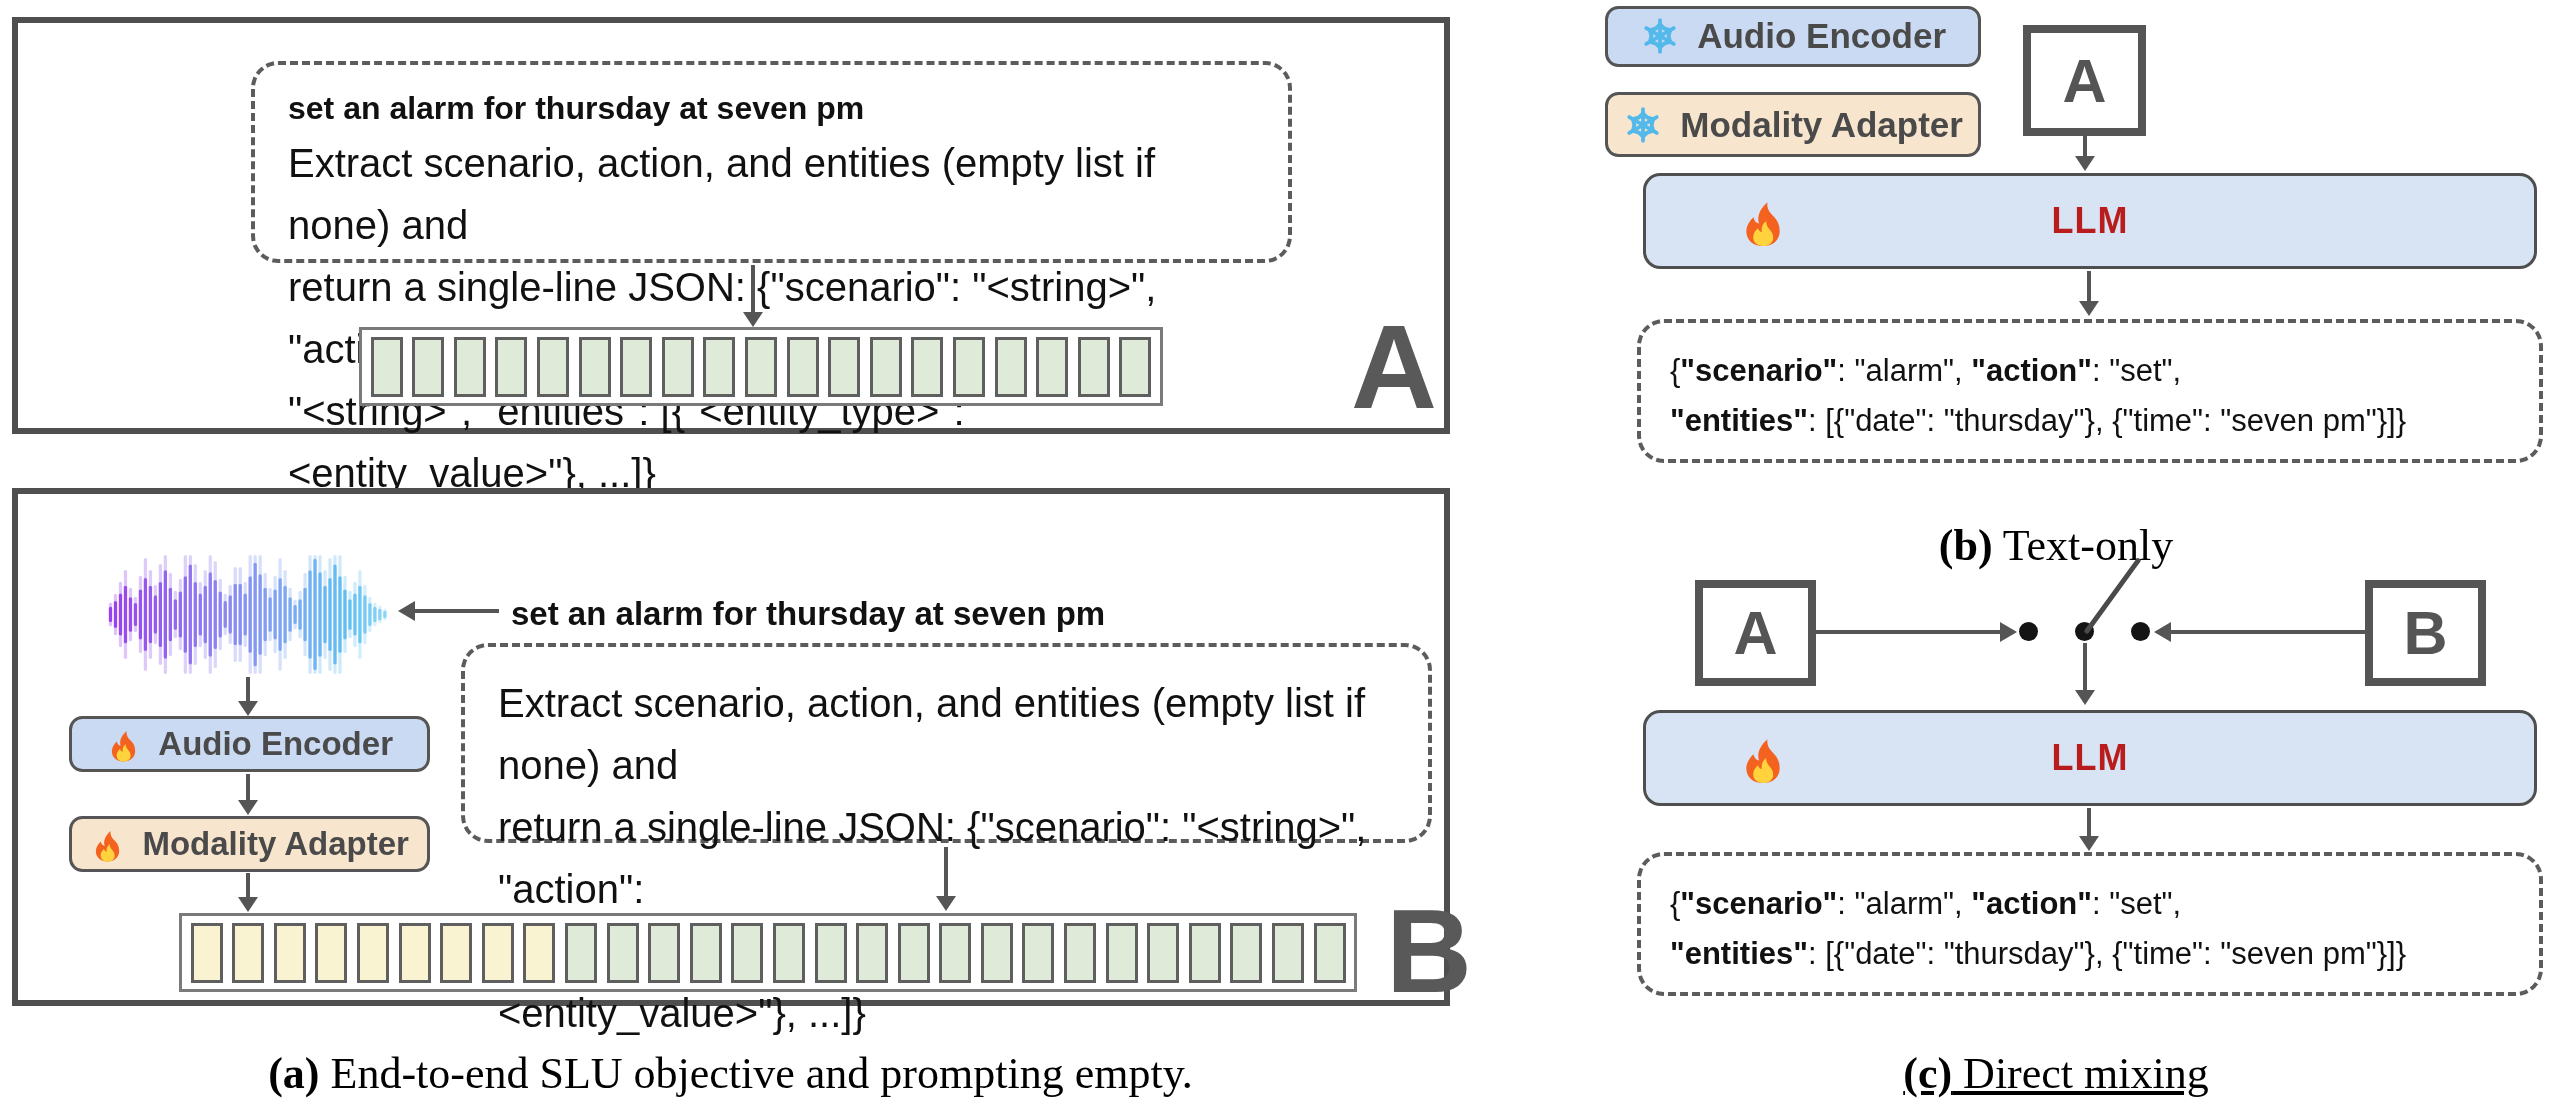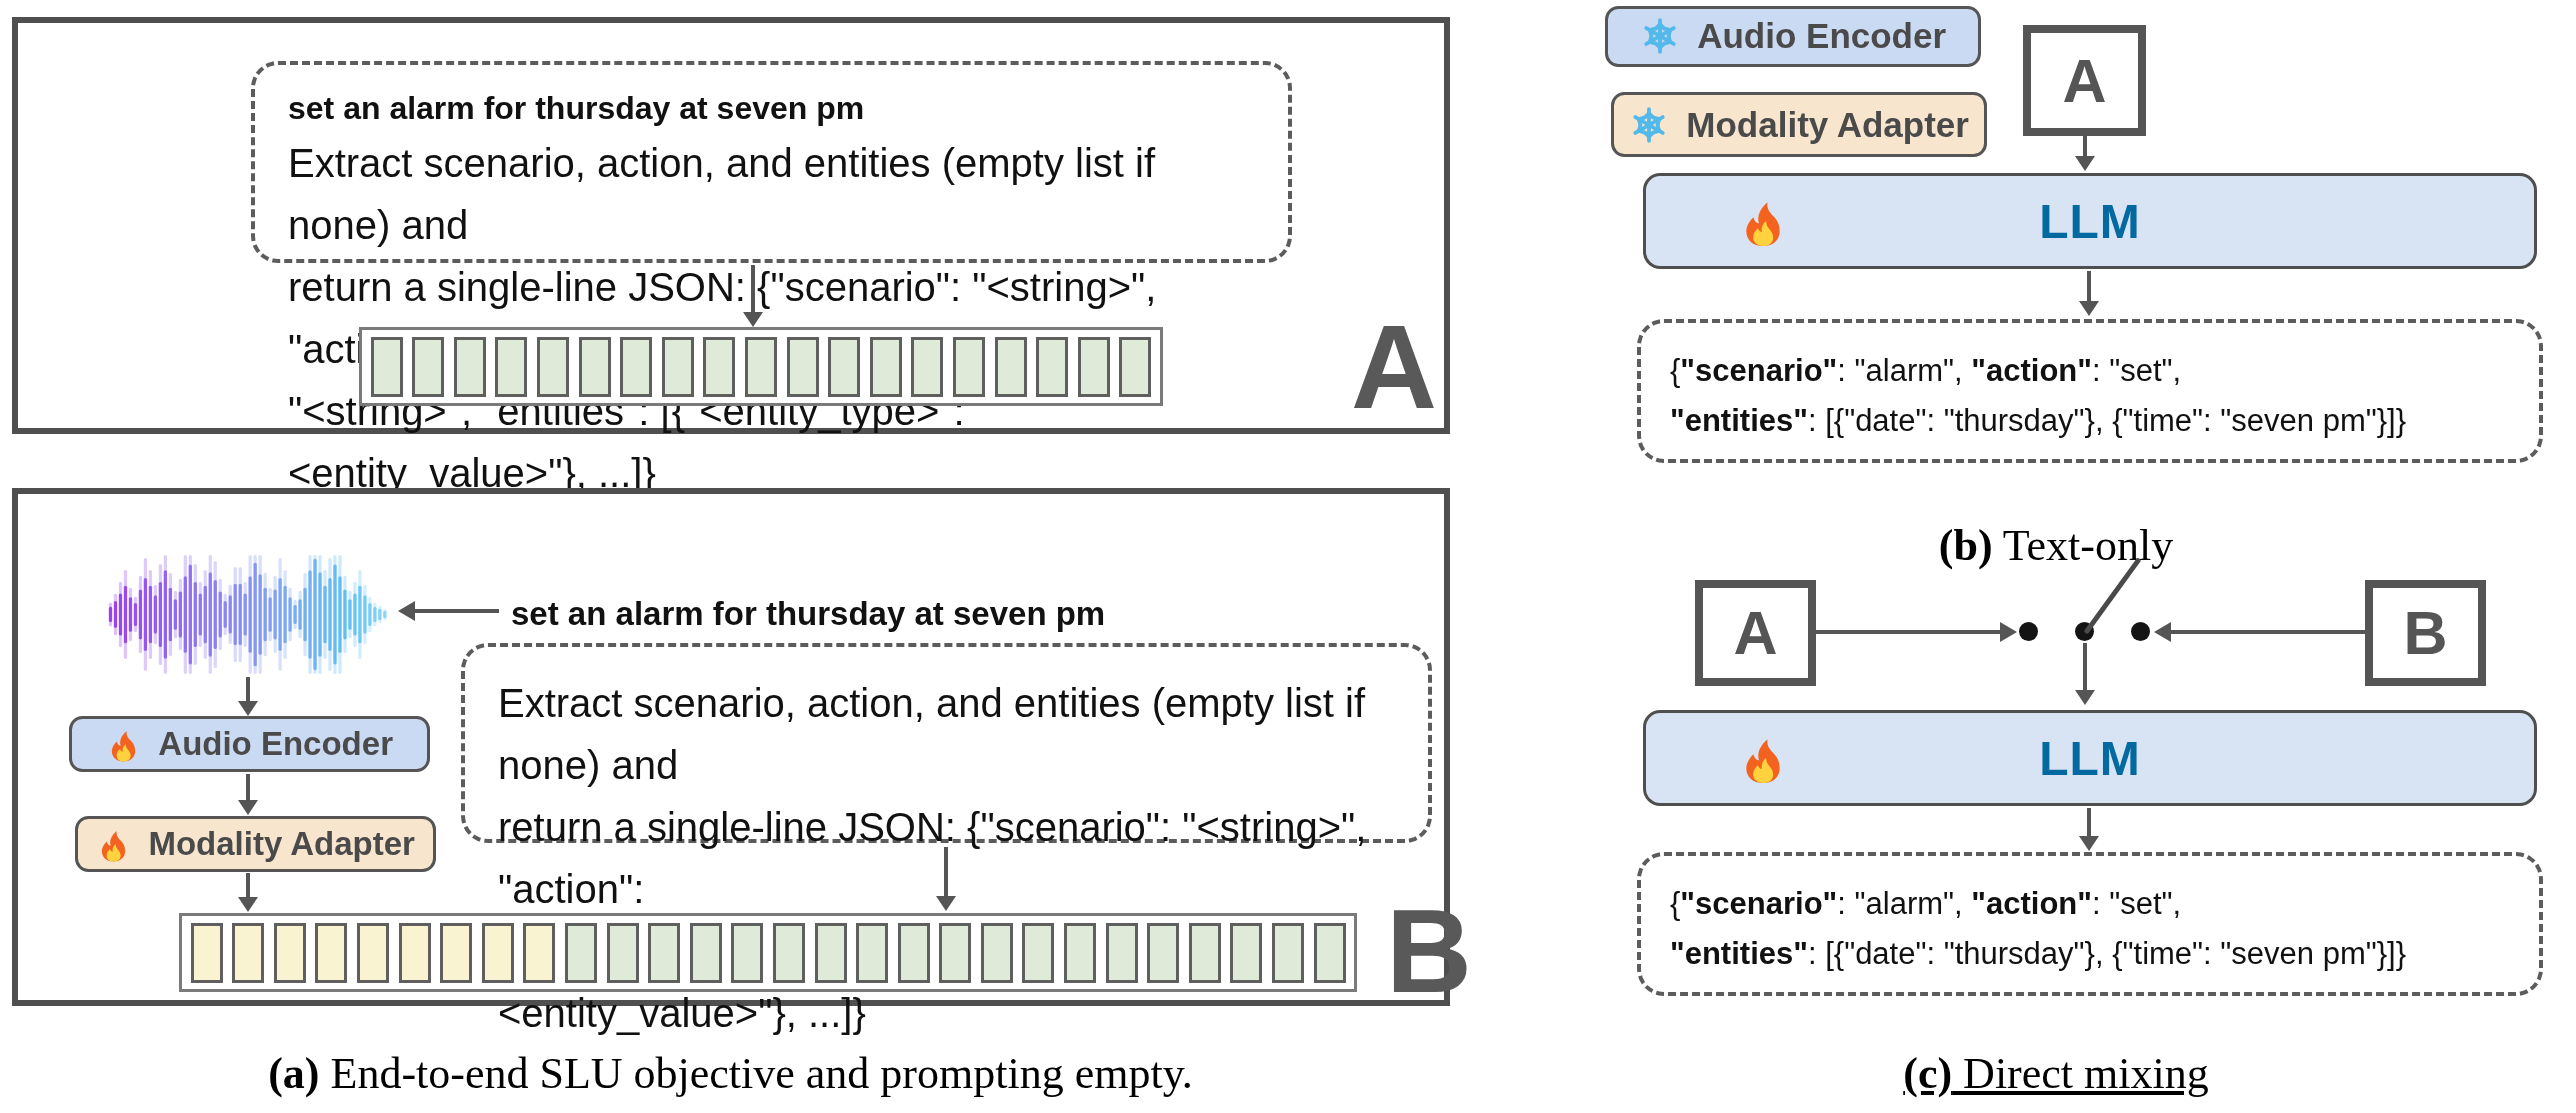--- a/index.html
+++ b/index.html
@@ -12,26 +12,26 @@
   .dashed-box{
     position:absolute; box-sizing:border-box; border:4.8px dashed #5c5c5c; border-radius:27px;
     background:#fff; padding:21px 35px;
   }
   .pill{
     position:absolute; box-sizing:border-box; border:3.8px solid #555; border-radius:13.4px;
     display:flex; align-items:center; justify-content:center; gap:17.3px;
     font-weight:bold; color:#4a4a4a;
   }
   .box-blue{background:var(--encoder-fill,#cbdaf3);}
-  .box-peach{background:var(--adapter-fill,#f8e5cd);margin-left:6px;}
+  .box-peach{background:var(--adapter-fill,#f8e5cd);}
   .llm-box{
     position:absolute; box-sizing:border-box; border:3.8px solid #4f4f4f; border-radius:17.3px;
     background:var(--llm-fill,#d8e3f4); display:flex; align-items:center; justify-content:center;
   }
-  .llm-label{font-size:48px; font-weight:bold; color:#0369a1; letter-spacing:1px;}
+  .llm-label{font-size:36px; font-weight:bold; color:#b91c1c; letter-spacing:1px;}
   .llm-flame{position:absolute; left:92px; top:50%; transform:translateY(-50%);}
   .io-square{
     position:absolute; box-sizing:border-box; border:8.6px solid #555; background:#fff;
     display:flex; align-items:center; justify-content:center;
     font-size:61px; font-weight:bold; color:#555;
   }
   
   .utterance{font-weight:bold; font-size:32px; line-height:1.5;}
   .instruction{font-size:40px; line-height:1.55; white-space:pre-line;}
   .json-out{font-size:31px; line-height:1.6; white-space:pre-line; padding-top:7.7px;}

